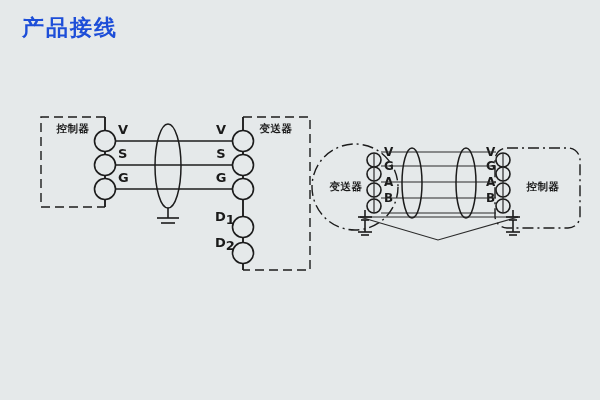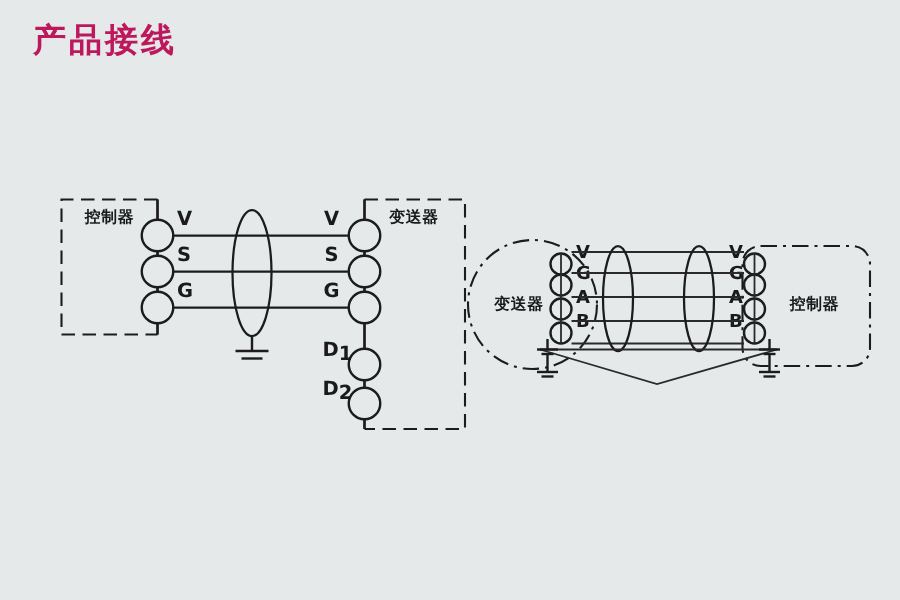--- a/index.html
+++ b/index.html
@@ -19,29 +19,29 @@
     width: 600px;
     height: 400px;
     background: #e5e9ea;
   }
   #page-title {
     position: absolute;
     left: 22px;
     top: 16px;
     font-size: 22px;
     font-weight: bold;
-    color: #be185d;
+    color: #1d4ed8;
     letter-spacing: 2px;
     line-height: 1.1;
     white-space: nowrap;
   }
   #diagram-area {
     position: absolute;
     left: 0;
-    top: 16px;
+    top: 0;
     width: 600px;
     height: 330px;
   }
   svg.diagram {
     position: absolute;
     left: 0;
     top: 0;
     width: 600px;
     height: 400px;
     overflow: visible;

